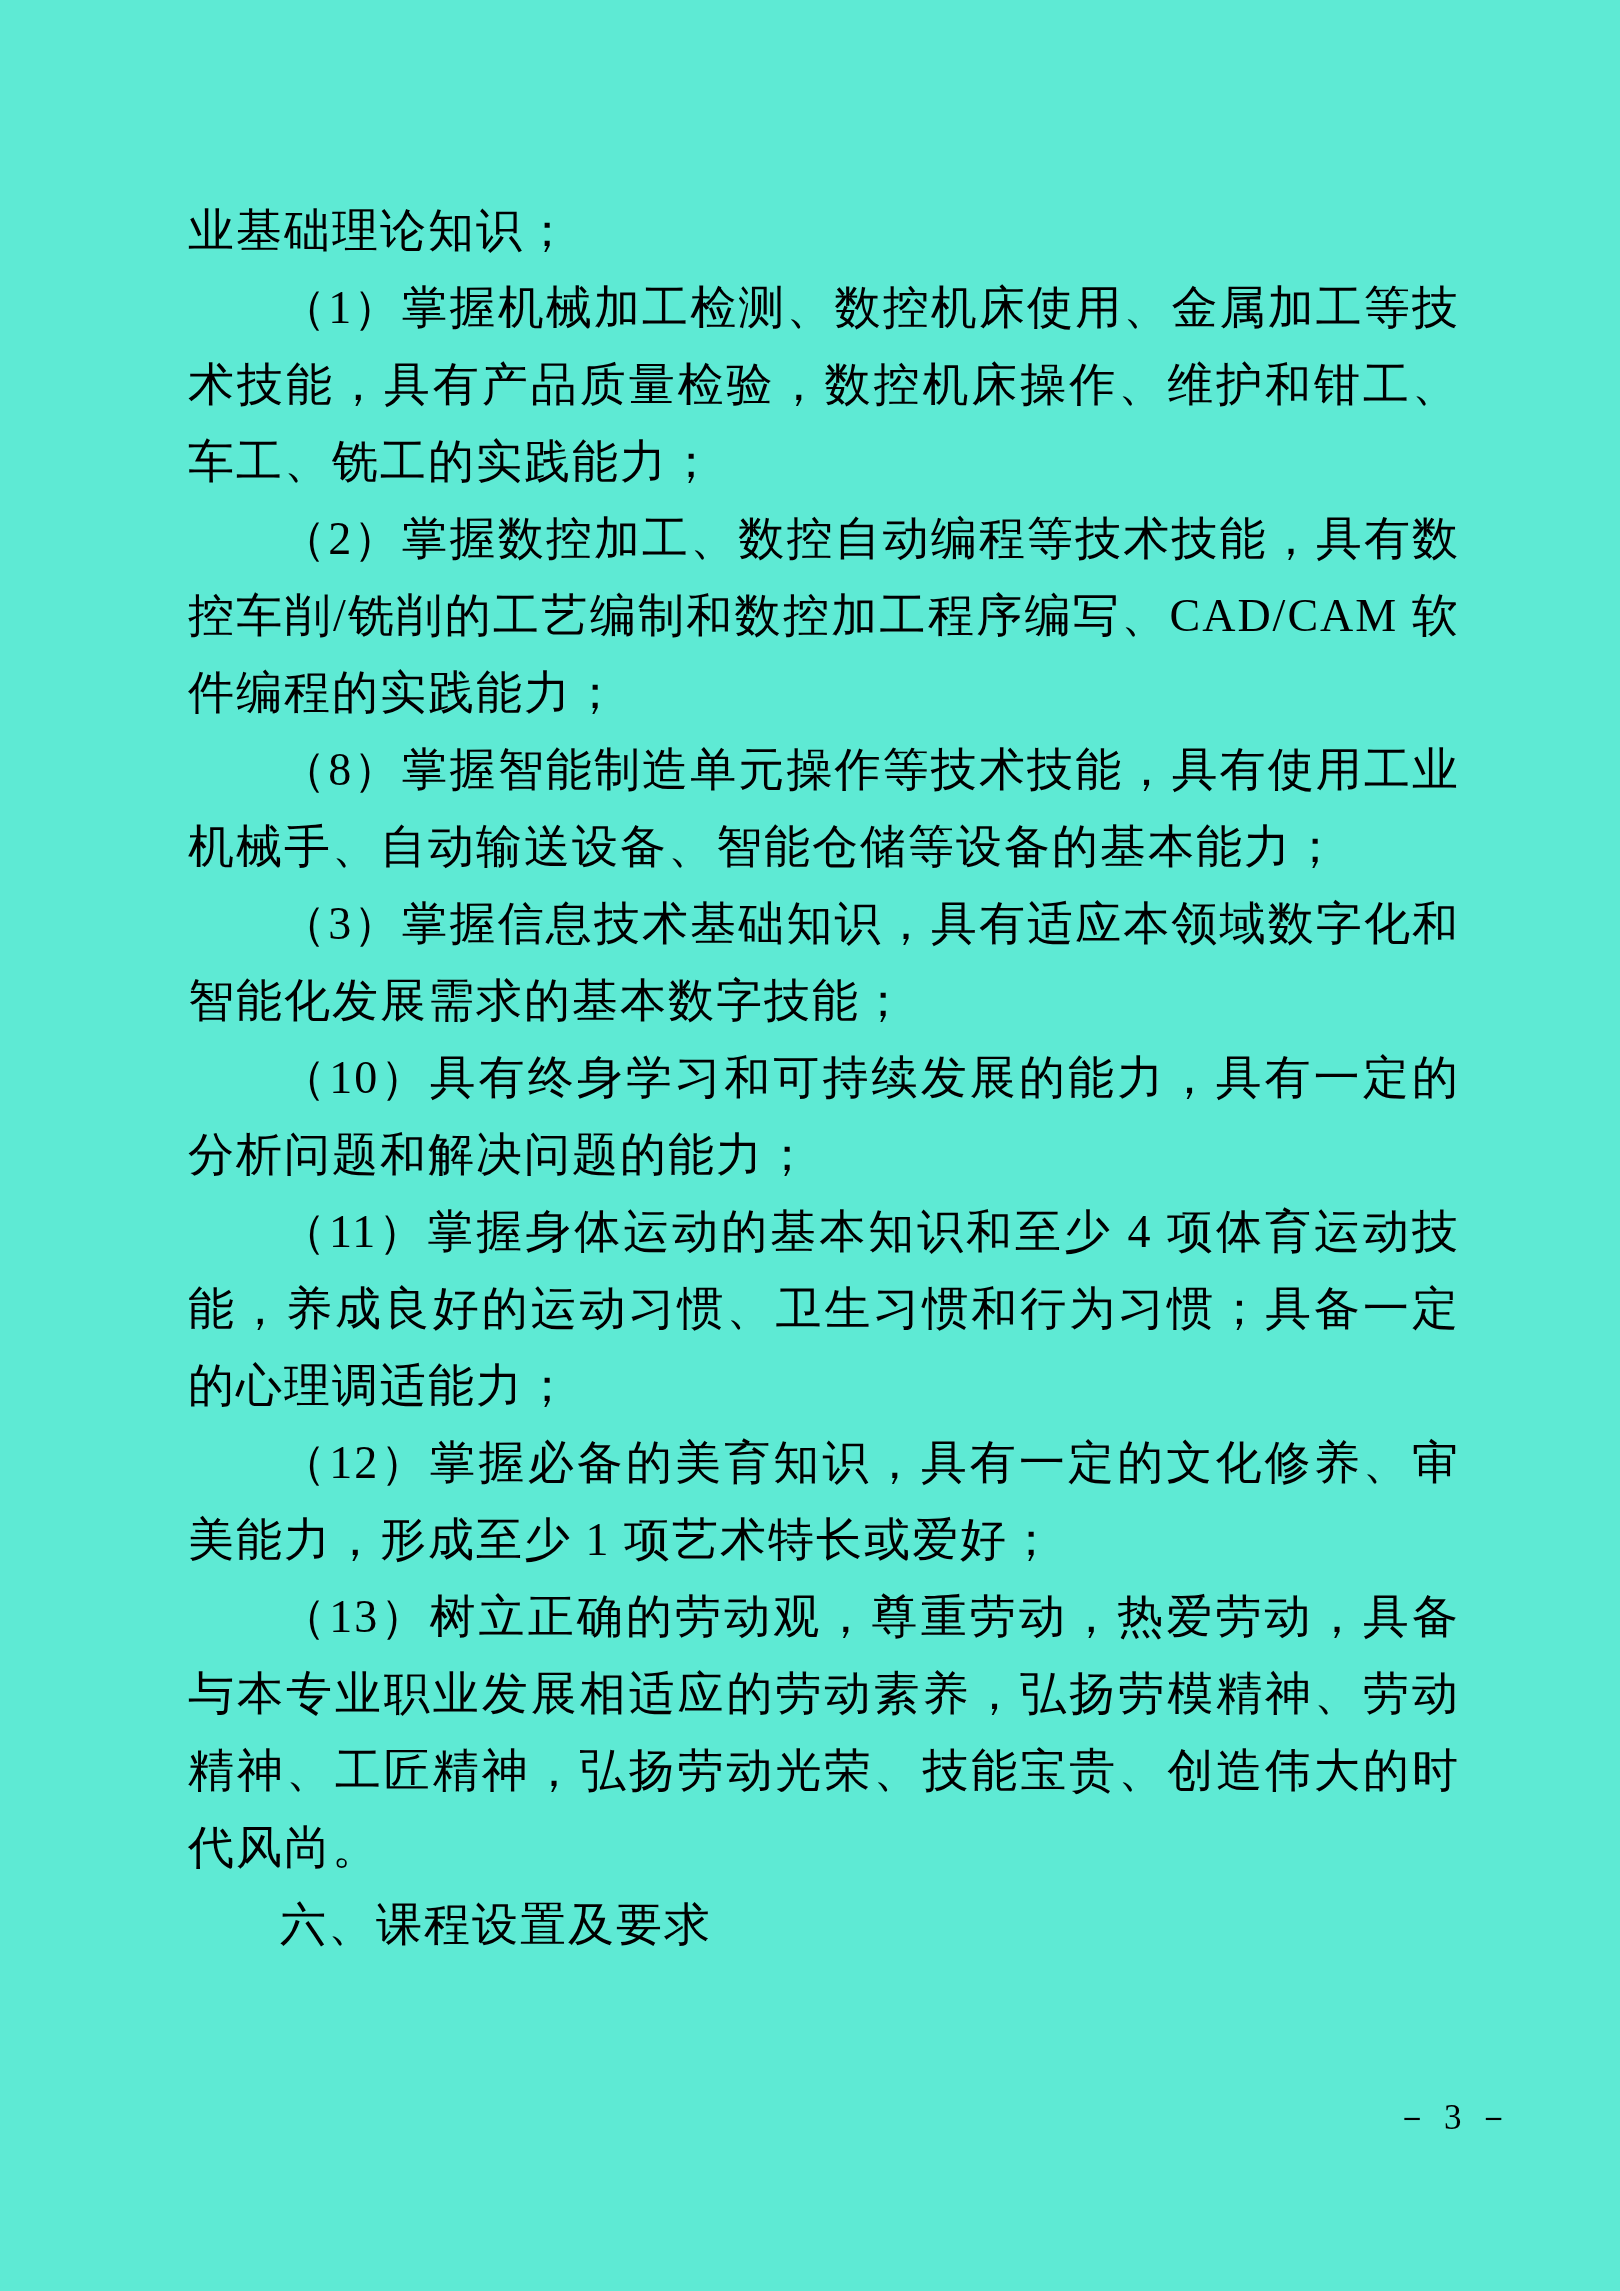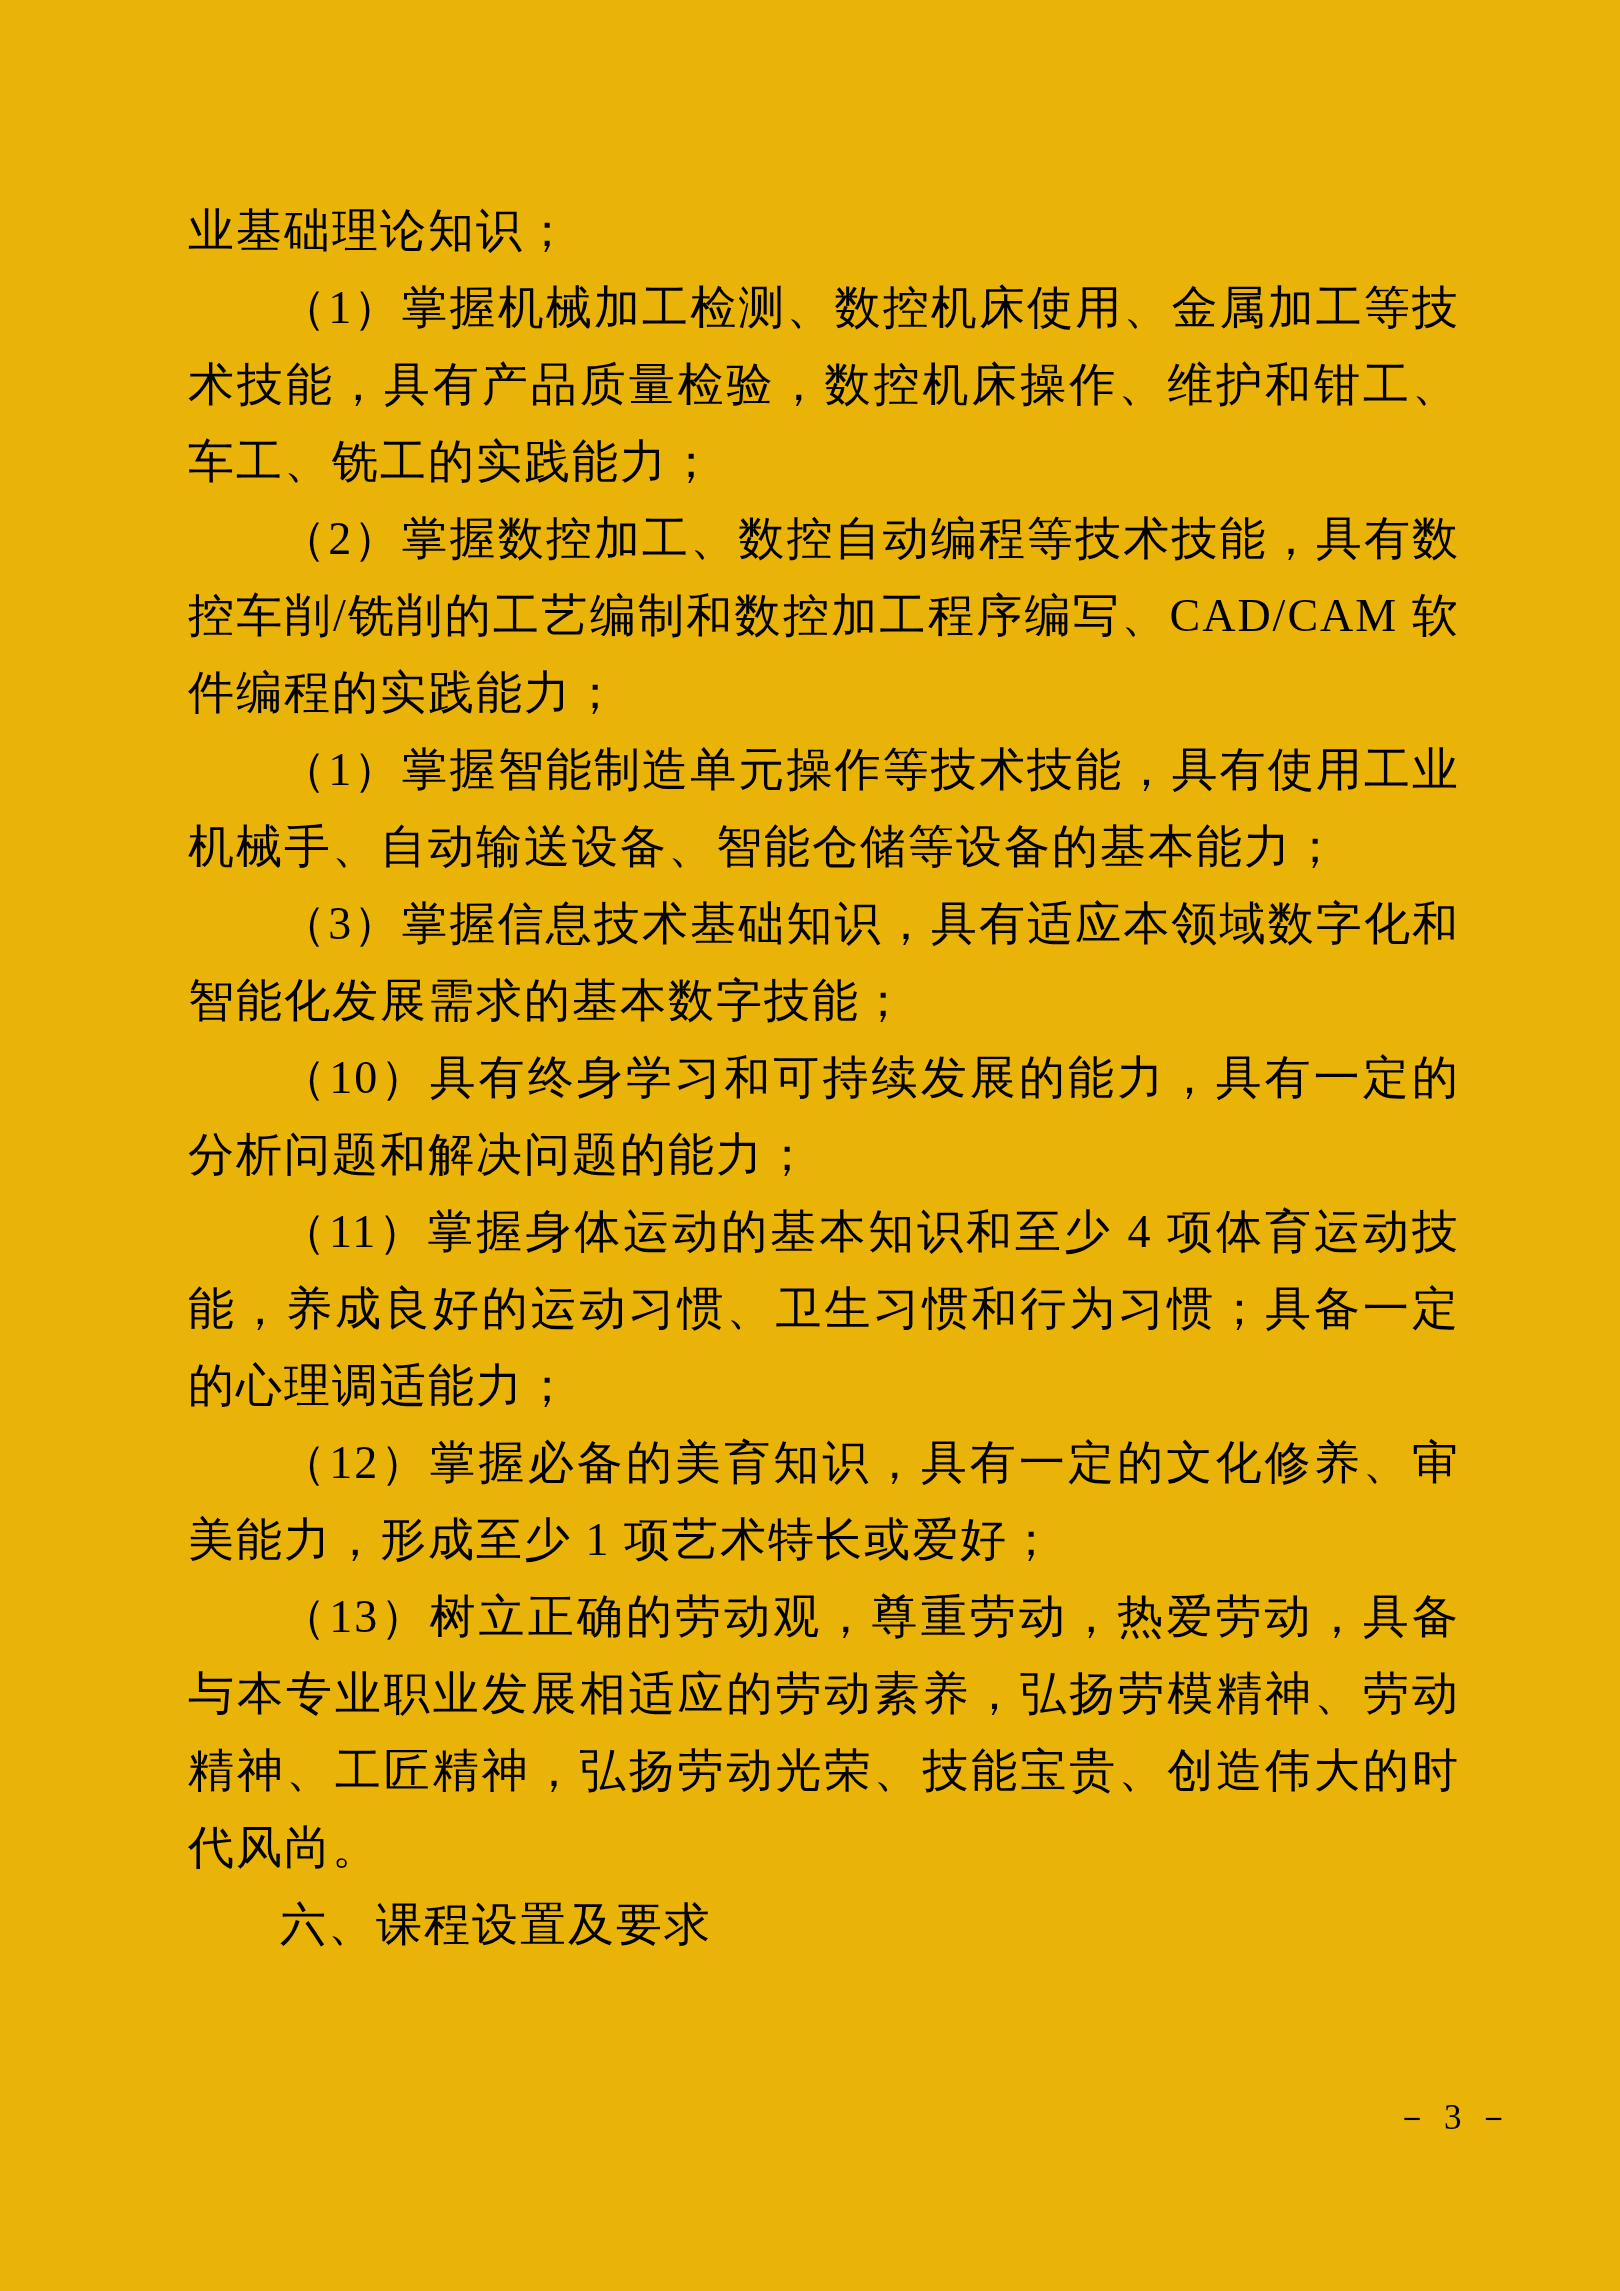--- a/index.html
+++ b/index.html
@@ -11,21 +11,21 @@
     height: 2292px;
     position: relative;
     background: #ffffff;
     color: #000000;
     font-family: "Liberation Serif", "DejaVu Serif", serif;
     overflow: hidden;
   }
   .page {
     position: absolute;
     inset: 0;
-    background: #eab308;
+    background: #5eead4;
   }
   .text-block {
     position: absolute;
     left: 188px;
     top: 192px;
     width: 1272px;
   }
   .para {
     margin: 0;
     padding: 0;
@@ -53,21 +53,21 @@
 </style>
 </head>
 <body>
 
 <div class="page">
   <div class="text-block">
 
   <p class="para">业基础理论知识；</p>
       <p class="para indent">（1）掌握机械加工检测、数控机床使用、金属加工等技术技能，具有产品质量检验，数控机床操作、维护和钳工、车工、铣工的实践能力；</p>
       <p class="para indent">（2）掌握数控加工、数控自动编程等技术技能，具有数控车削/铣削的工艺编制和数控加工程序编写、CAD/CAM 软件编程的实践能力；</p>
-      <p class="para indent">（1）掌握智能制造单元操作等技术技能，具有使用工业机械手、自动输送设备、智能仓储等设备的基本能力；</p>
+      <p class="para indent">（8）掌握智能制造单元操作等技术技能，具有使用工业机械手、自动输送设备、智能仓储等设备的基本能力；</p>
       <p class="para indent">（3）掌握信息技术基础知识，具有适应本领域数字化和智能化发展需求的基本数字技能；</p>
       <p class="para indent">（10）具有终身学习和可持续发展的能力，具有一定的分析问题和解决问题的能力；</p>
       <p class="para indent">（11）掌握身体运动的基本知识和至少 4 项体育运动技能，养成良好的运动习惯、卫生习惯和行为习惯；具备一定的心理调适能力；</p>
       <p class="para indent">（12）掌握必备的美育知识，具有一定的文化修养、审美能力，形成至少 1 项艺术特长或爱好；</p>
       <p class="para indent">（13）树立正确的劳动观，尊重劳动，热爱劳动，具备与本专业职业发展相适应的劳动素养，弘扬劳模精神、劳动精神、工匠精神，弘扬劳动光荣、技能宝贵、创造伟大的时代风尚。</p>
       <p class="para indent bold">六、课程设置及要求</p>
     </div>
   <div class="page-number">－ 3 －</div>
 </div>
 

